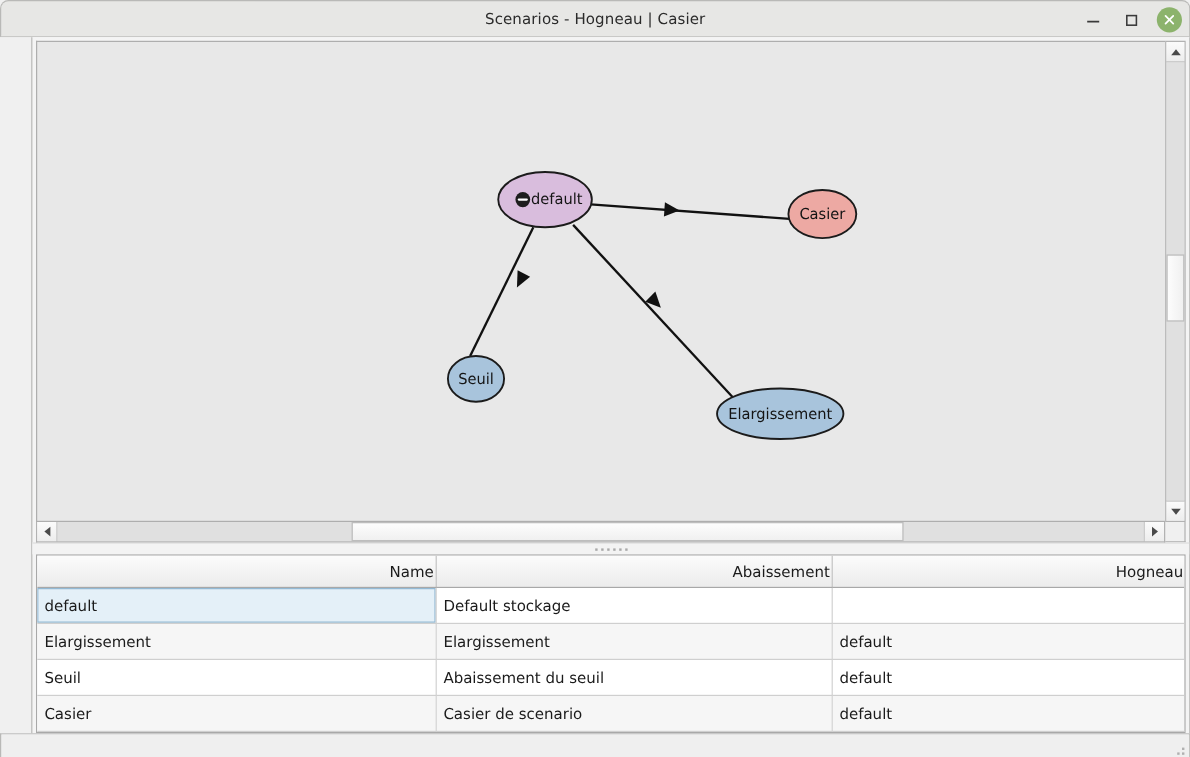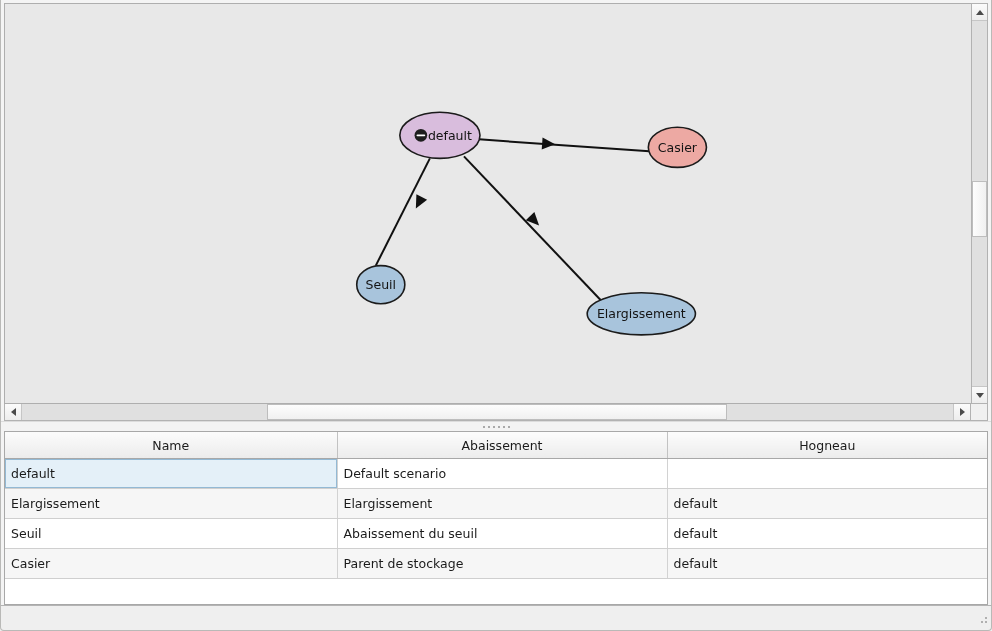--- a/index.html
+++ b/index.html
@@ -75,20 +75,21 @@
   
   .body-area {
     flex: 1;
     position: relative;
     background: #f4f4f4;
     border-left: 1px solid #b9b9b7;
     border-right: 1px solid #b9b9b7;
     box-sizing: border-box;
     display: flex;
     flex-direction: column;
+    margin-left: 26px;
   }
 
   
   .graph-panel {
     position: relative;
     height: 404px;
     min-height: 404px;
     display: flex;
     box-sizing: border-box;
   }
@@ -257,21 +258,21 @@
     color: #1b1b1b;
   }
   table.grid th {
     height: 24px;
     background: linear-gradient(#fcfcfc, #ececec);
     border-right: 1px solid #c2c2c2;
     border-bottom: 1px solid #a8a8a8;
     font-weight: normal;
     font-size: 12.5px;
     color: #1b1b1b;
-    text-align: center;
+    text-align: right;
     user-select: none;
   }
   table.grid th:last-child { border-right: none; }
   table.grid td {
     height: 29px;
     padding: 0 6px;
     border-right: 1px solid #d2d2d2;
     border-bottom: 1px solid #cfcfcf;
     white-space: nowrap;
     overflow: hidden;
@@ -313,20 +314,41 @@
     width: 2px;
     height: 2px;
     background: #b0b0b0;
   }
 </style>
 </head>
 <body>
 
 <div class="window">
 
+  <div class="titlebar">
+    <div class="title-text">Scenarios - Hogneau | Casier</div>
+    <div class="win-controls">
+      <div class="ctl">
+        <svg width="14" height="14" viewBox="0 0 14 14">
+            <line x1="2" y1="8" x2="12" y2="8" stroke="#3a3a3a" stroke-width="1.3"></line>
+          </svg>
+      </div>
+      <div class="ctl">
+        <svg width="14" height="14" viewBox="0 0 14 14">
+            <rect x="3" y="3" width="8" height="8" fill="none" stroke="#3a3a3a" stroke-width="1.3"></rect>
+          </svg>
+      </div>
+      <div class="ctl-close">
+        <svg width="13" height="13" viewBox="0 0 13 13">
+          <line x1="3.3" y1="3.3" x2="9.7" y2="9.7" stroke="#ffffff" stroke-width="1.5" stroke-linecap="round"></line>
+          <line x1="9.7" y1="3.3" x2="3.3" y2="9.7" stroke="#ffffff" stroke-width="1.5" stroke-linecap="round"></line>
+        </svg>
+      </div>
+    </div>
+  </div>
 
   <div class="body-area">
 
     <div class="graph-panel">
 
       <div class="graph-canvas-wrap">
         <svg class="graph-svg" viewBox="0 0 964 398" preserveAspectRatio="none">
 
           <g>
 
@@ -431,36 +453,36 @@
         <thead>
           <tr>
             <th>Name</th>
             <th>Abaissement</th>
             <th>Hogneau</th>
           </tr>
         </thead>
         <tbody>
           <tr class="row-odd row-selected">
             <td>default</td>
-            <td>Default scenario</td>
+            <td>Default stockage</td>
             <td></td>
           </tr>
           <tr class="row-even">
             <td>Elargissement</td>
             <td>Elargissement</td>
             <td>default</td>
           </tr>
           <tr class="row-odd">
             <td>Seuil</td>
             <td>Abaissement du seuil</td>
             <td>default</td>
           </tr>
           <tr class="row-even">
             <td>Casier</td>
-            <td>Parent de stockage</td>
+            <td>Casier de scenario</td>
             <td>default</td>
           </tr>
         </tbody>
       </table>
       <div class="filler-area"></div>
     </div>
 
   </div>
 
   <div class="statusbar">

